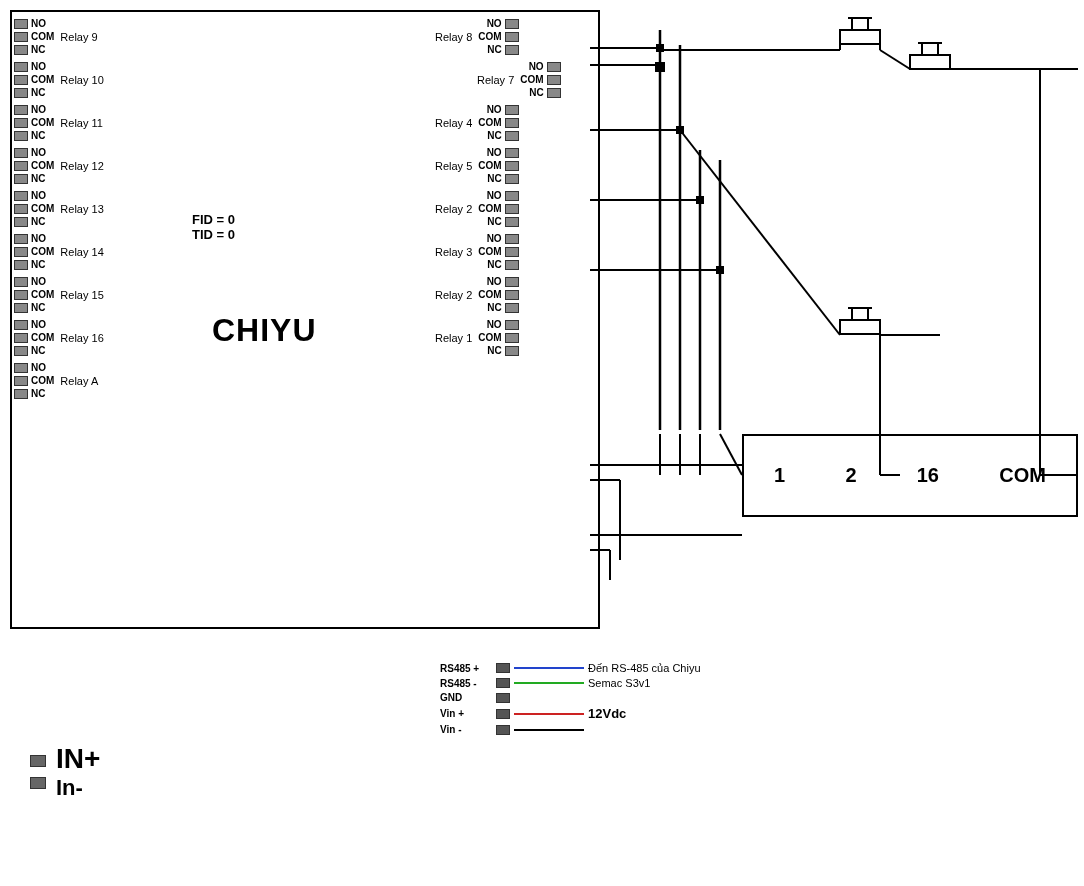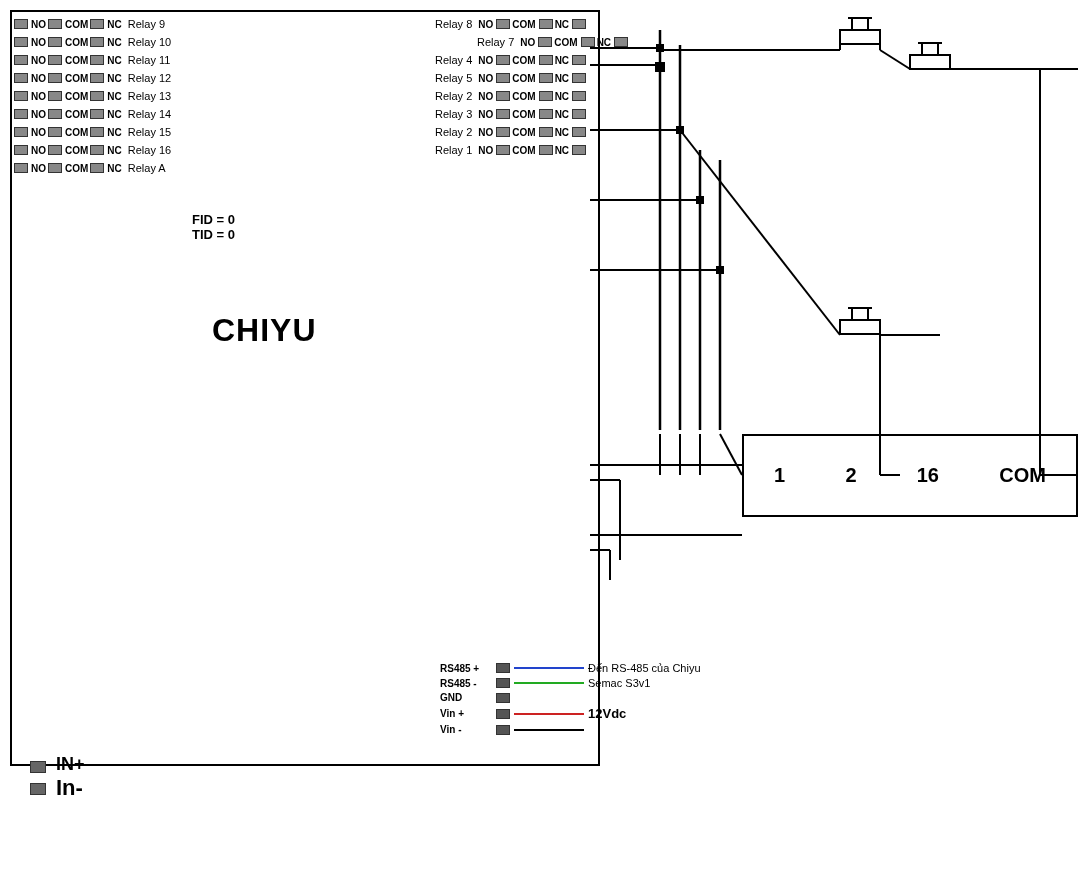--- a/index.html
+++ b/index.html
@@ -18,27 +18,27 @@
       height: 886px;
       background: #fff;
     }
 
     
     .device-box {
       position: absolute;
       left: 10px;
       top: 10px;
       width: 590px;
-      height: 756px;
+      height: 619px;
       border: 2px solid #000;
     }
 
     .terminal-block {
       display: flex;
-      flex-direction: row;
+      flex-direction: column;
       gap: 2px;
     }
 
     .terminal-row {
       display: flex;
       align-items: center;
       gap: 3px;
       font-size: 10px;
       font-weight: bold;
     }
@@ -291,21 +291,21 @@
       <span class="relay-label">Relay A</span>
     </div>
   </div>
 
   <div style="position:absolute;left:30px;bottom:85px;display:flex;align-items:center;gap:10px;">
     <div style="display:flex;flex-direction:column;gap:10px;">
       <div style="width:16px;height:12px;border:1.5px solid #333;background:#666;"></div>
       <div style="width:16px;height:12px;border:1.5px solid #333;background:#666;"></div>
     </div>
     <div>
-      <div style="font-size:18px;font-weight:bold;">IN+</div>
+      <div style="font-size:28px;font-weight:bold;">IN+</div>
       <div style="font-size:22px;font-weight:bold;">In-</div>
     </div>
   </div>
 
   <div style="position:absolute; left:435px; top:18px;">
 
     <div style="display:flex;align-items:center;margin-bottom:6px;">
       <span style="font-size:11px;margin-right:6px;">Relay 8</span>
       <div class="terminal-block">
         <div class="terminal-row" style="flex-direction:row-reverse;">

